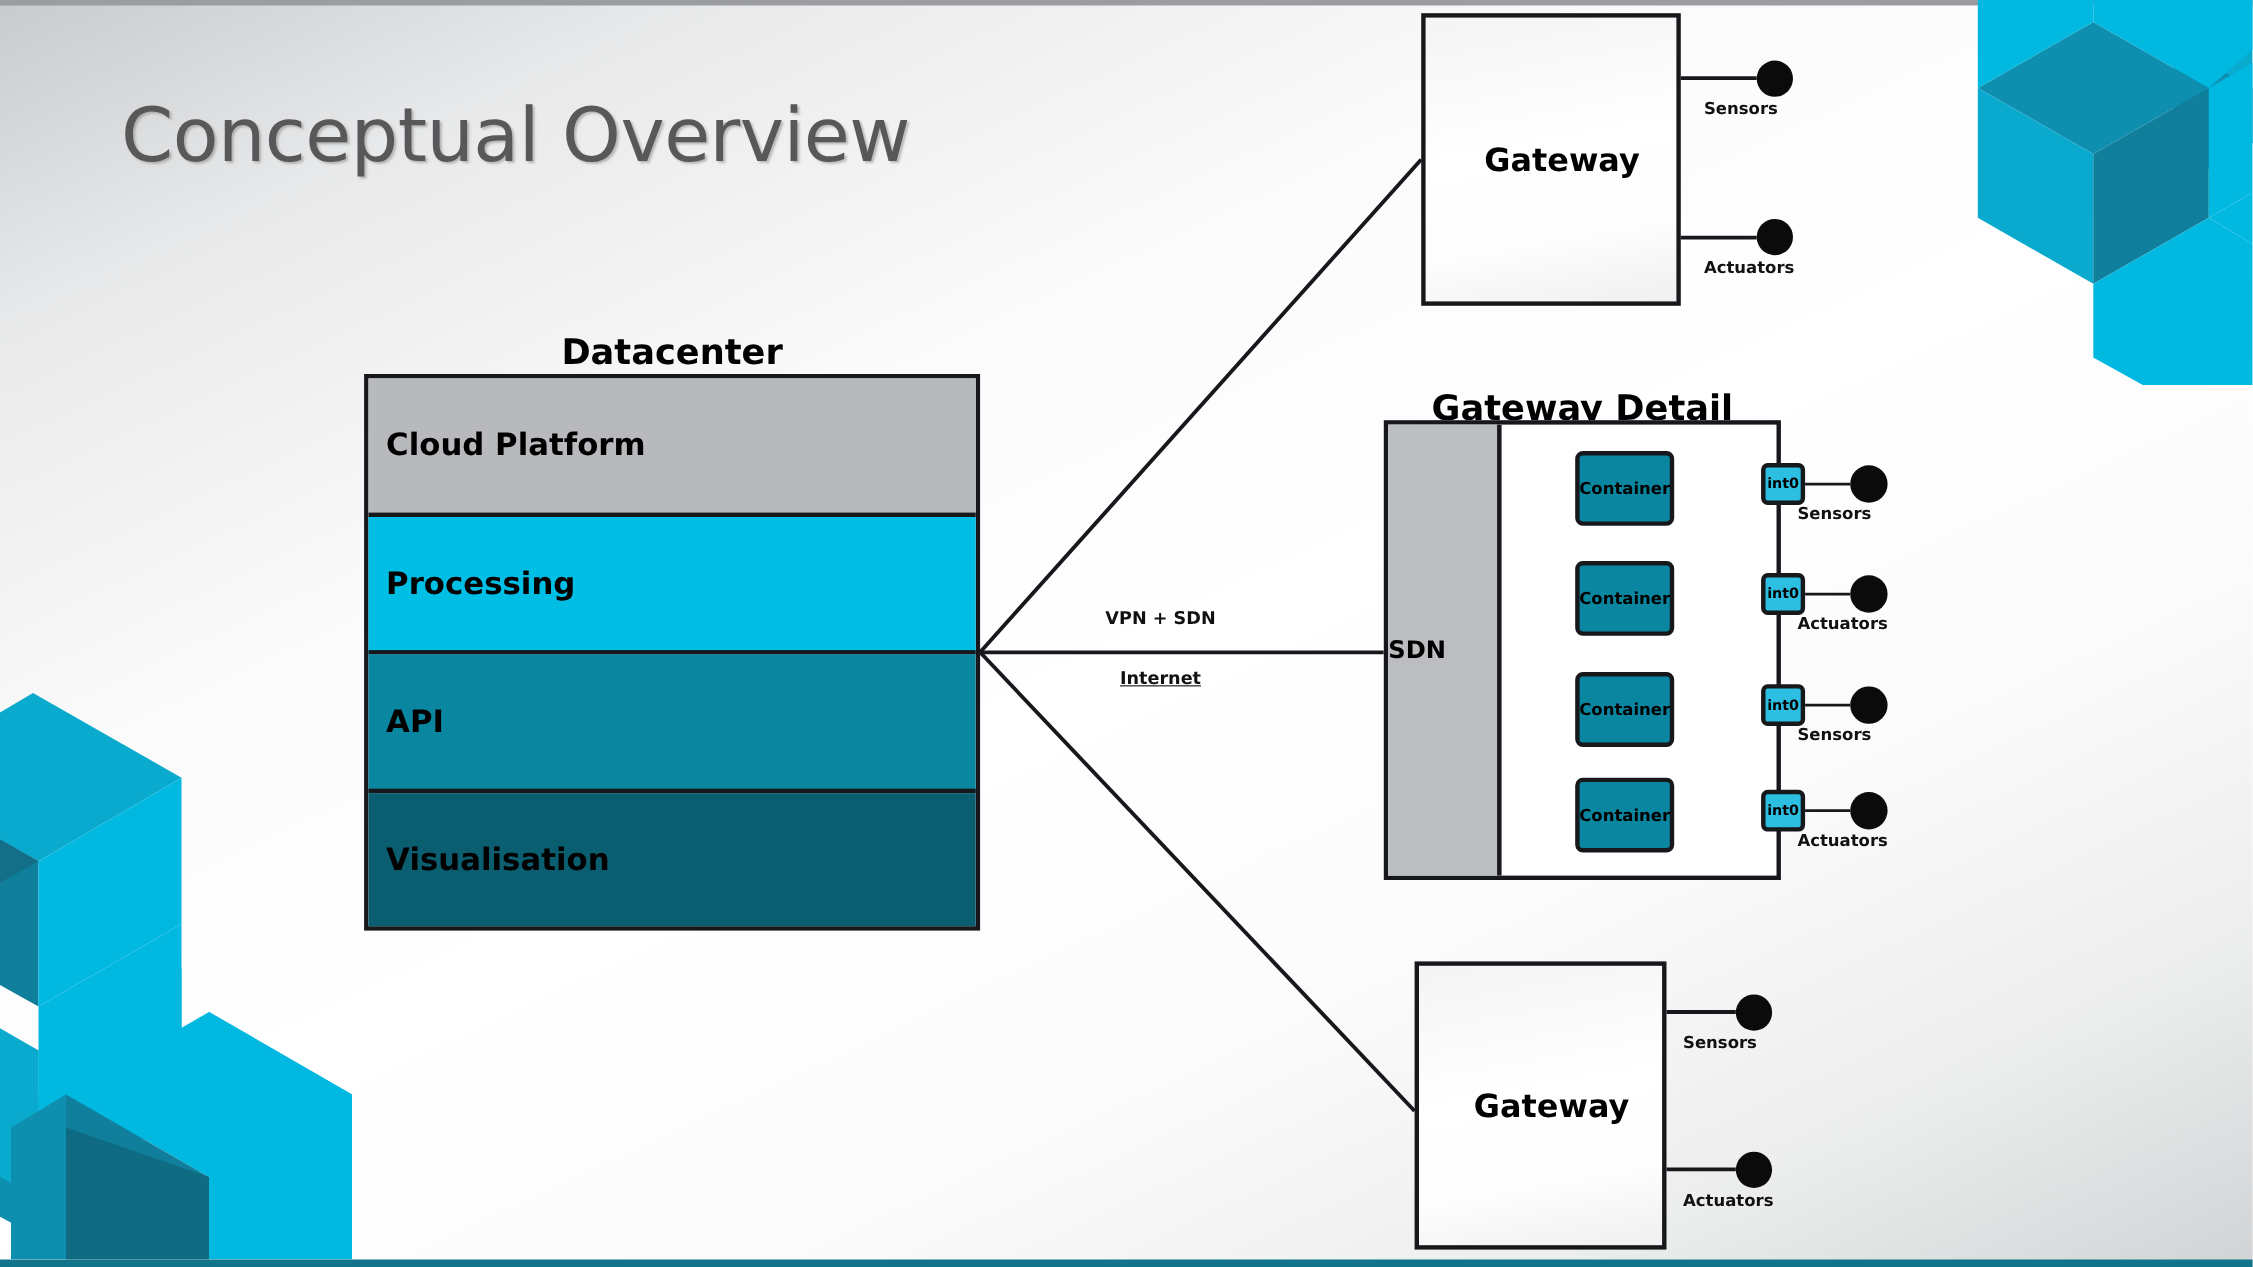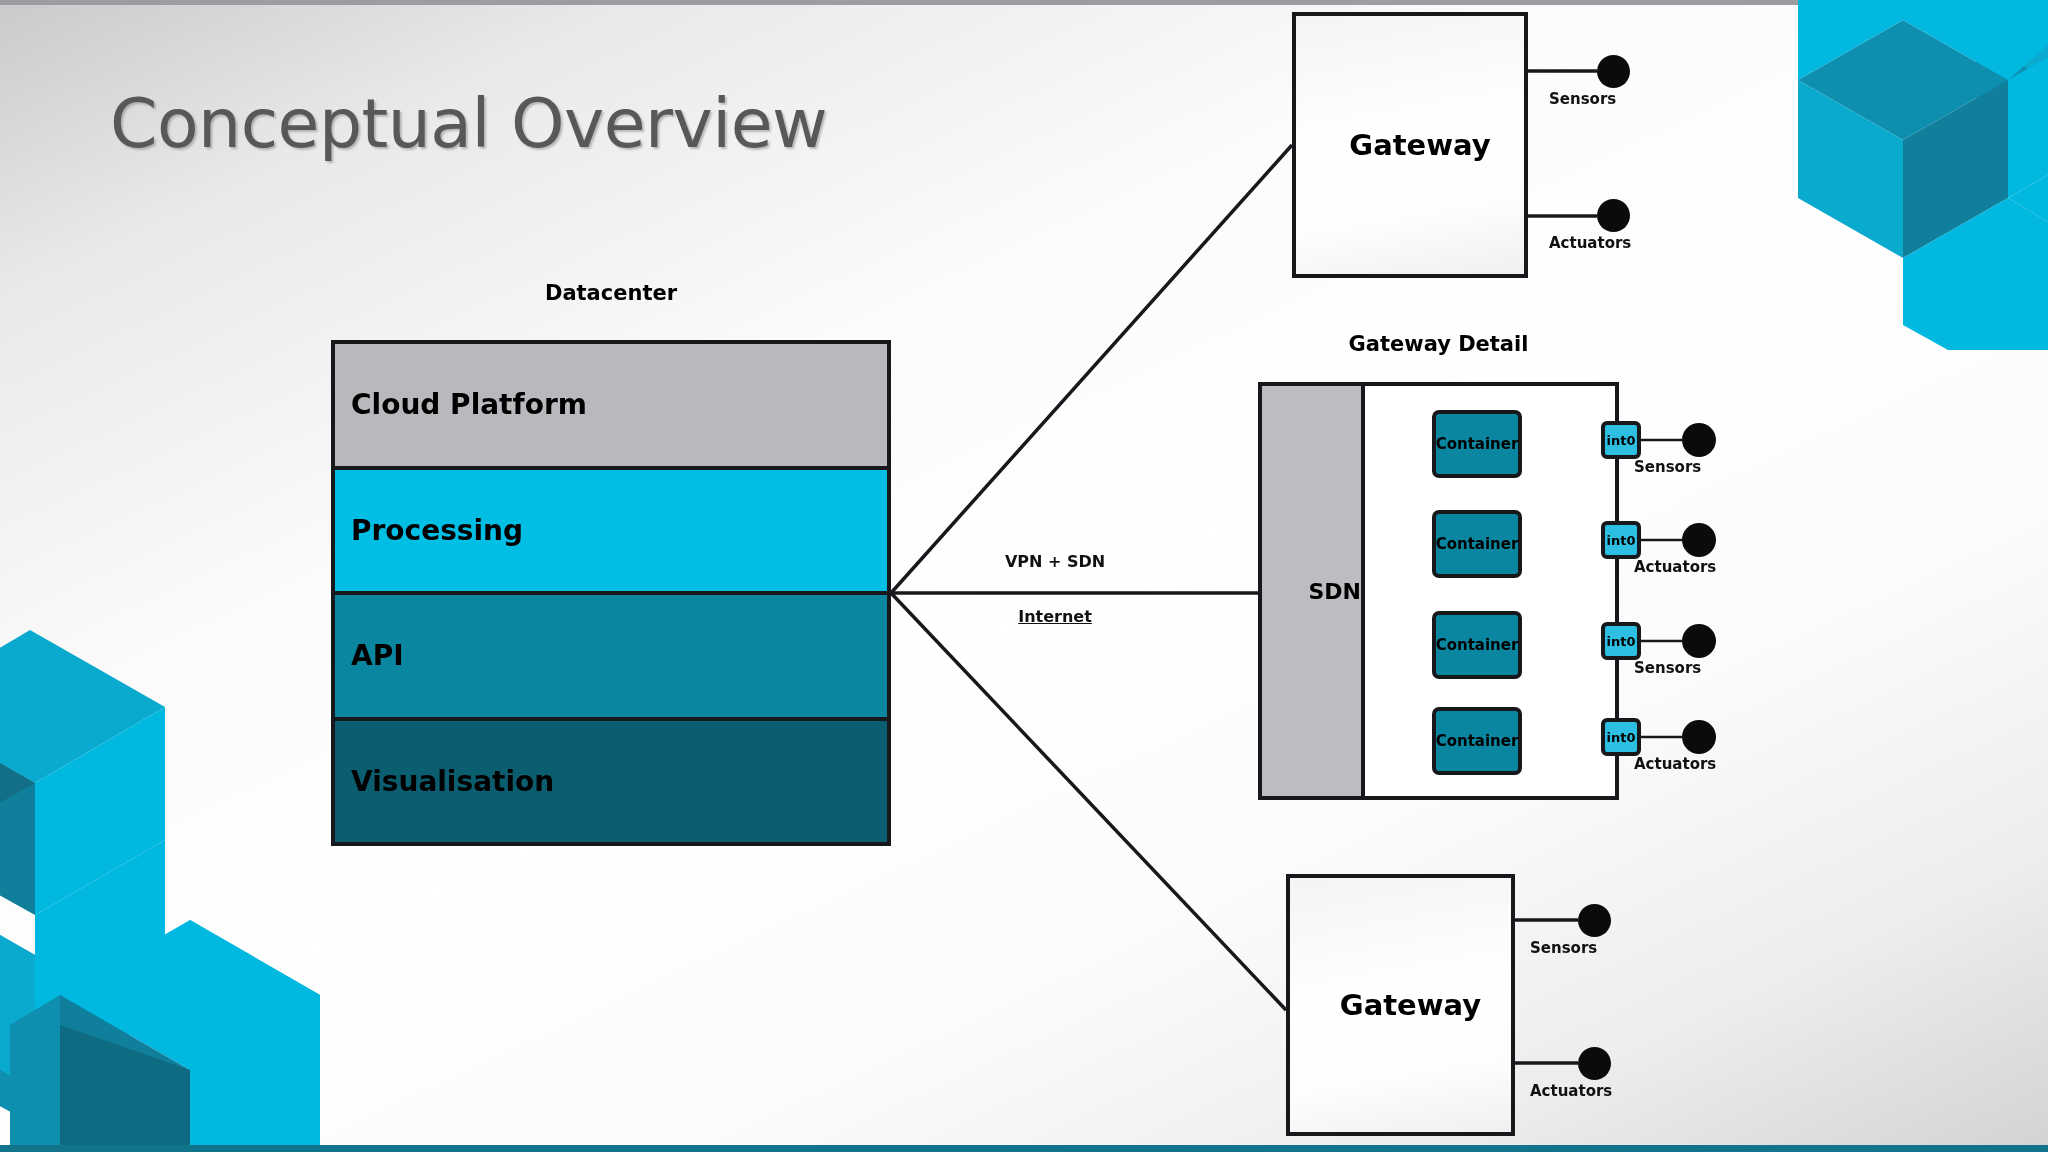--- a/index.html
+++ b/index.html
@@ -44,25 +44,26 @@
     color: #58585a;
     letter-spacing: -0.5px;
     text-shadow: 2px 2px 2px rgba(120,120,120,0.45);
     white-space: nowrap;
     margin-left: 48px;
   }
 
   
   .dg-heading {
     position: absolute;
-    font-size: 21px;
+    font-size: 32px;
     font-weight: bold;
     color: #000000;
     text-align: center;
     white-space: nowrap;
+    margin-top: 20px;
   }
   .link-label {
     position: absolute;
     font-size: 16px;
     font-weight: bold;
     color: #111111;
     text-align: center;
     white-space: nowrap;
   }
   .endpoint-label {
@@ -132,21 +133,21 @@
     position: absolute;
     left: 0;
     top: 0;
     width: 103px;
     height: 100%;
     background: #bcbdc1;
     border-right: 4px solid #17181c;
     box-sizing: border-box;
     display: flex;
     align-items: center;
-    justify-content: flex-end;
+    justify-content: flex-start;
     font-size: 22px;
     font-weight: bold;
     color: #000000;
   }
   .container-box {
     position: absolute;
     width: 90px;
     height: 68px;
     background: #0a86a0;
     border: 4px solid #17181c;

